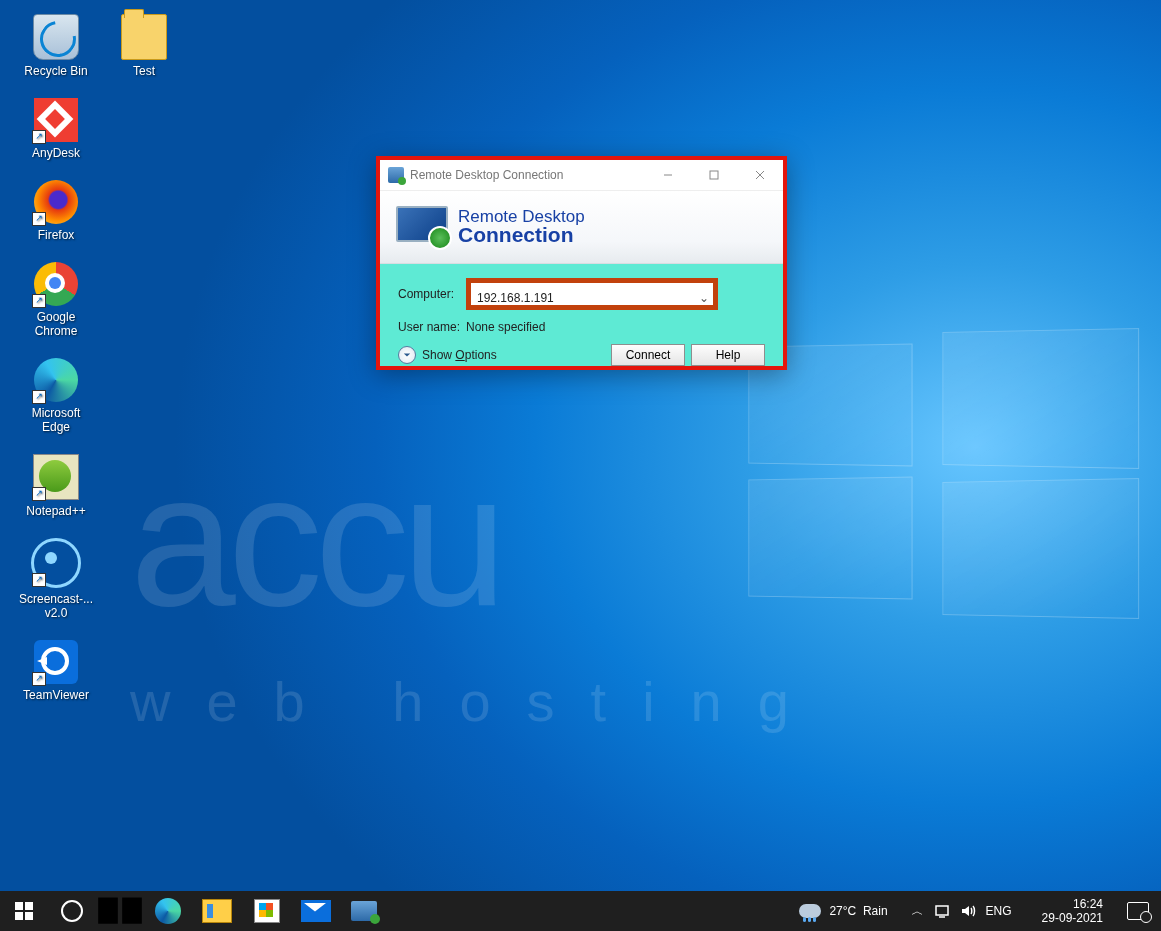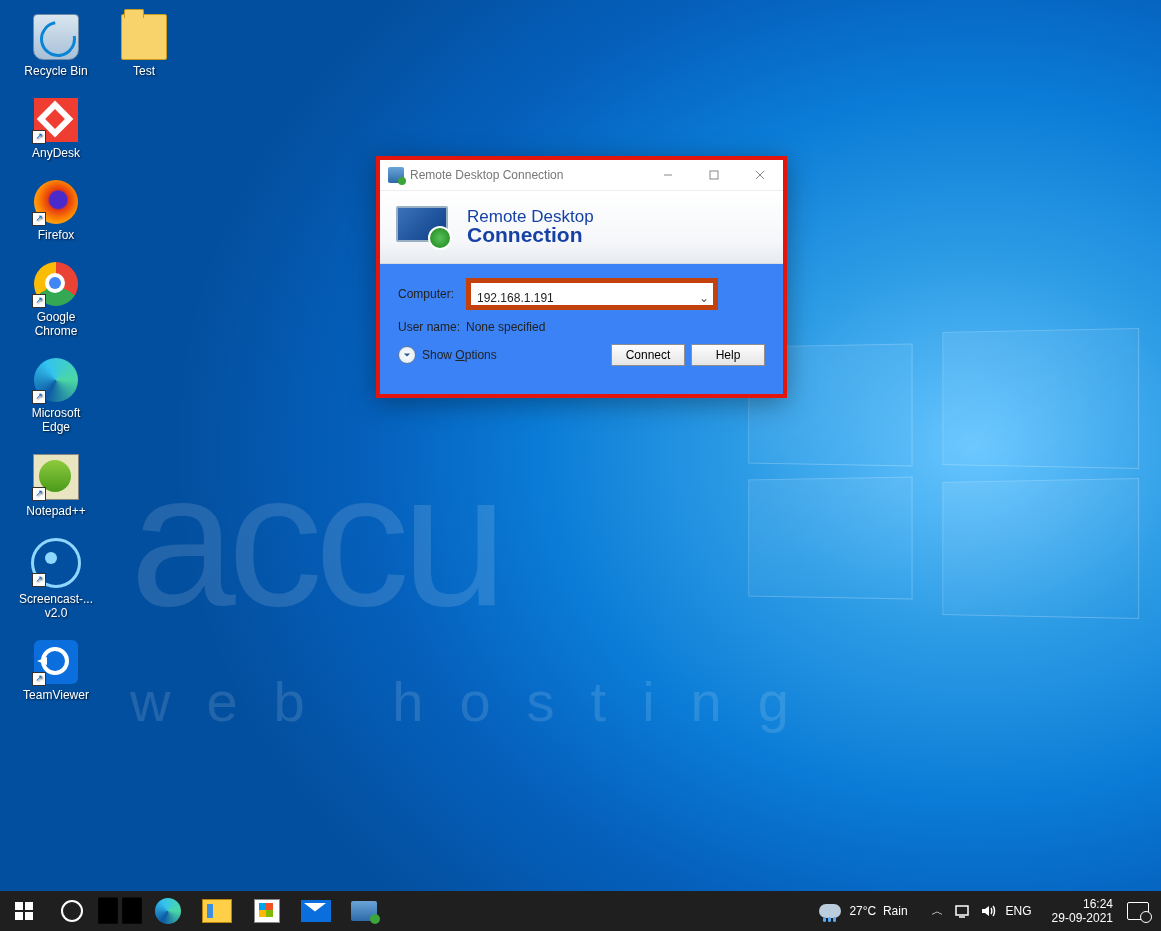--- a/index.html
+++ b/index.html
@@ -46,27 +46,27 @@
 .ico-tv:after{content:"";position:absolute;left:3px;top:17px;width:10px;height:8px;background:#fff;clip-path:polygon(0 50%,100% 0,100% 100%);}
 
 
 .dlg-wrap{position:absolute;left:376px;top:156px;width:403px;border:4px solid #e4150c;background:#fff;box-shadow:0 5px 25px rgba(0,0,0,.35);}
 .dlg-title{height:30px;background:#fff;display:flex;align-items:center;font-size:12px;color:#777;border-bottom:1px solid #eee;}
 .dlg-title .tico{width:16px;height:16px;margin:0 6px 0 8px;background:linear-gradient(#6aa4d8,#2d6aa8);border-radius:2px;position:relative;}
 .dlg-title .tico:after{content:"";position:absolute;right:-2px;bottom:-2px;width:8px;height:8px;border-radius:50%;background:#3ba53b;}
 .winbtns{margin-left:auto;display:flex;}
 .winbtn{width:46px;height:30px;display:flex;align-items:center;justify-content:center;color:#888;}
 .winbtn svg{width:10px;height:10px;}
-.dlg-banner{height:72px;background:linear-gradient(#fff,#f5f7fa 70%,#e7ebef);display:flex;align-items:center;padding-left:16px;border-bottom:1px solid #d8dde2;gap:9px;}
+.dlg-banner{height:72px;background:linear-gradient(#fff,#f5f7fa 70%,#e7ebef);display:flex;align-items:center;padding-left:16px;border-bottom:1px solid #d8dde2;}
 .monitor{width:54px;height:42px;position:relative;margin-right:8px;}
 .monitor .scr{width:48px;height:32px;background:linear-gradient(135deg,#3a72b8,#0c3f88);border:2px solid #9ab0c2;border-radius:2px;}
 .monitor:after{content:"";position:absolute;right:-2px;bottom:-2px;width:20px;height:20px;border-radius:50%;background:radial-gradient(#5bbf5b,#178617);border:2px solid #fff;}
 .banner-txt .l1{font-size:17px;color:#1841a5;font-weight:400;}
 .banner-txt .l2{font-size:21px;color:#1841a5;font-weight:700;margin-top:-4px;}
-.dlg-body{background:#3b82f6;padding:14px 18px 28px;font-size:12px;color:#222;}
+.dlg-body{background:#5eead4;padding:14px 18px 0;font-size:12px;color:#222;}
 .frow{display:flex;align-items:center;margin-bottom:10px;}
 .frow .lbl{width:68px;}
 .combo{flex:1;max-width:232px;height:22px;border:5px solid #c2410c;background:#fff;display:flex;align-items:flex-end;padding:0 4px 0 6px;font-size:12px;}
 .combo .chev{margin-left:auto;color:#555;}
 .hint{margin:6px 0 18px;}
 .dlg-foot{display:flex;align-items:center;}
 .show-opt{display:flex;align-items:center;color:#222;cursor:pointer;}
 .show-opt .circ{width:16px;height:16px;border:1px solid #5a7aa0;border-radius:50%;margin-right:6px;display:flex;align-items:center;justify-content:center;background:radial-gradient(#fff,#dce7f2);}
 .show-opt .circ svg{width:8px;height:8px;fill:#2b5a8f;}
 .dlg-foot .spacer{flex:1;}
@@ -88,21 +88,21 @@
 .tb-rdc{width:26px;height:20px;background:linear-gradient(#6aa4d8,#2d6aa8);margin:10px 11px;border-radius:2px;position:relative;}
 .tb-rdc:after{content:"";position:absolute;right:-3px;bottom:-3px;width:10px;height:10px;border-radius:50%;background:#3ba53b;}
 
 .tb-right{margin-left:auto;display:flex;align-items:center;height:40px;}
 .weather{display:flex;align-items:center;margin-right:14px;}
 .weather .cloud{width:22px;height:14px;background:#bcd;border-radius:10px;position:relative;margin-right:8px;}
 .weather .cloud:before{content:"";position:absolute;left:4px;bottom:-4px;width:3px;height:5px;background:#5aa9f0;border-radius:2px;box-shadow:5px 0 #5aa9f0,10px 0 #5aa9f0;}
 .tray{display:flex;align-items:center;gap:10px;margin:0 10px;}
 .tray span,.tray svg{color:#fff;font-size:12px;}
 .tray svg{width:16px;height:16px;fill:none;stroke:#fff;stroke-width:1.5;}
-.clock{text-align:right;line-height:14px;font-size:12px;margin:0 10px;}
+.clock{text-align:right;line-height:14px;font-size:12px;margin:0 20px;}
 .notif{width:20px;height:16px;border:1.5px solid #fff;border-radius:2px;margin:0 12px 0 4px;position:relative;}
 .notif:after{content:"";position:absolute;right:-4px;bottom:-4px;width:10px;height:10px;border-radius:50%;background:#1f1f1f;border:1px solid #fff;font-size:8px;}
 .under{text-decoration:underline;}
 </style>
 </head>
 <body>
 
 <div class="desktop">
 
   <div class="winlogo">

